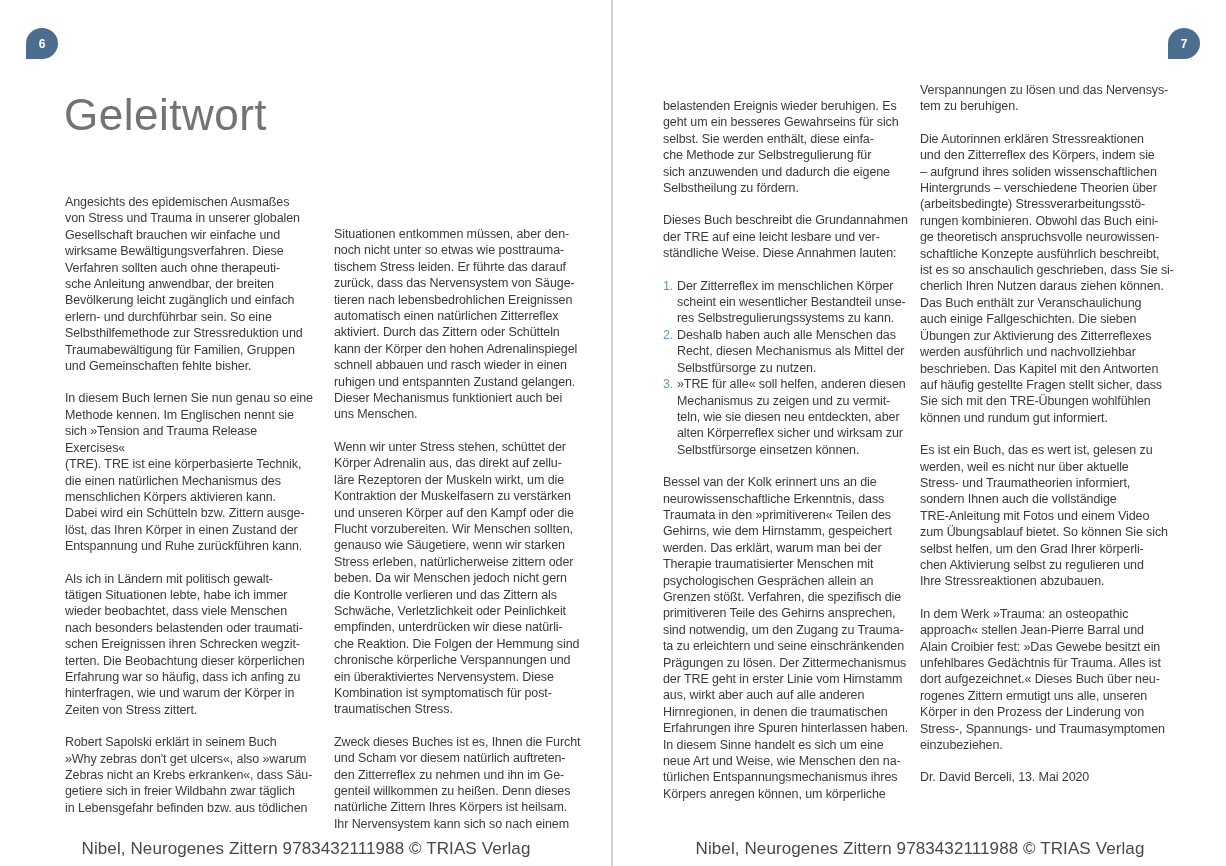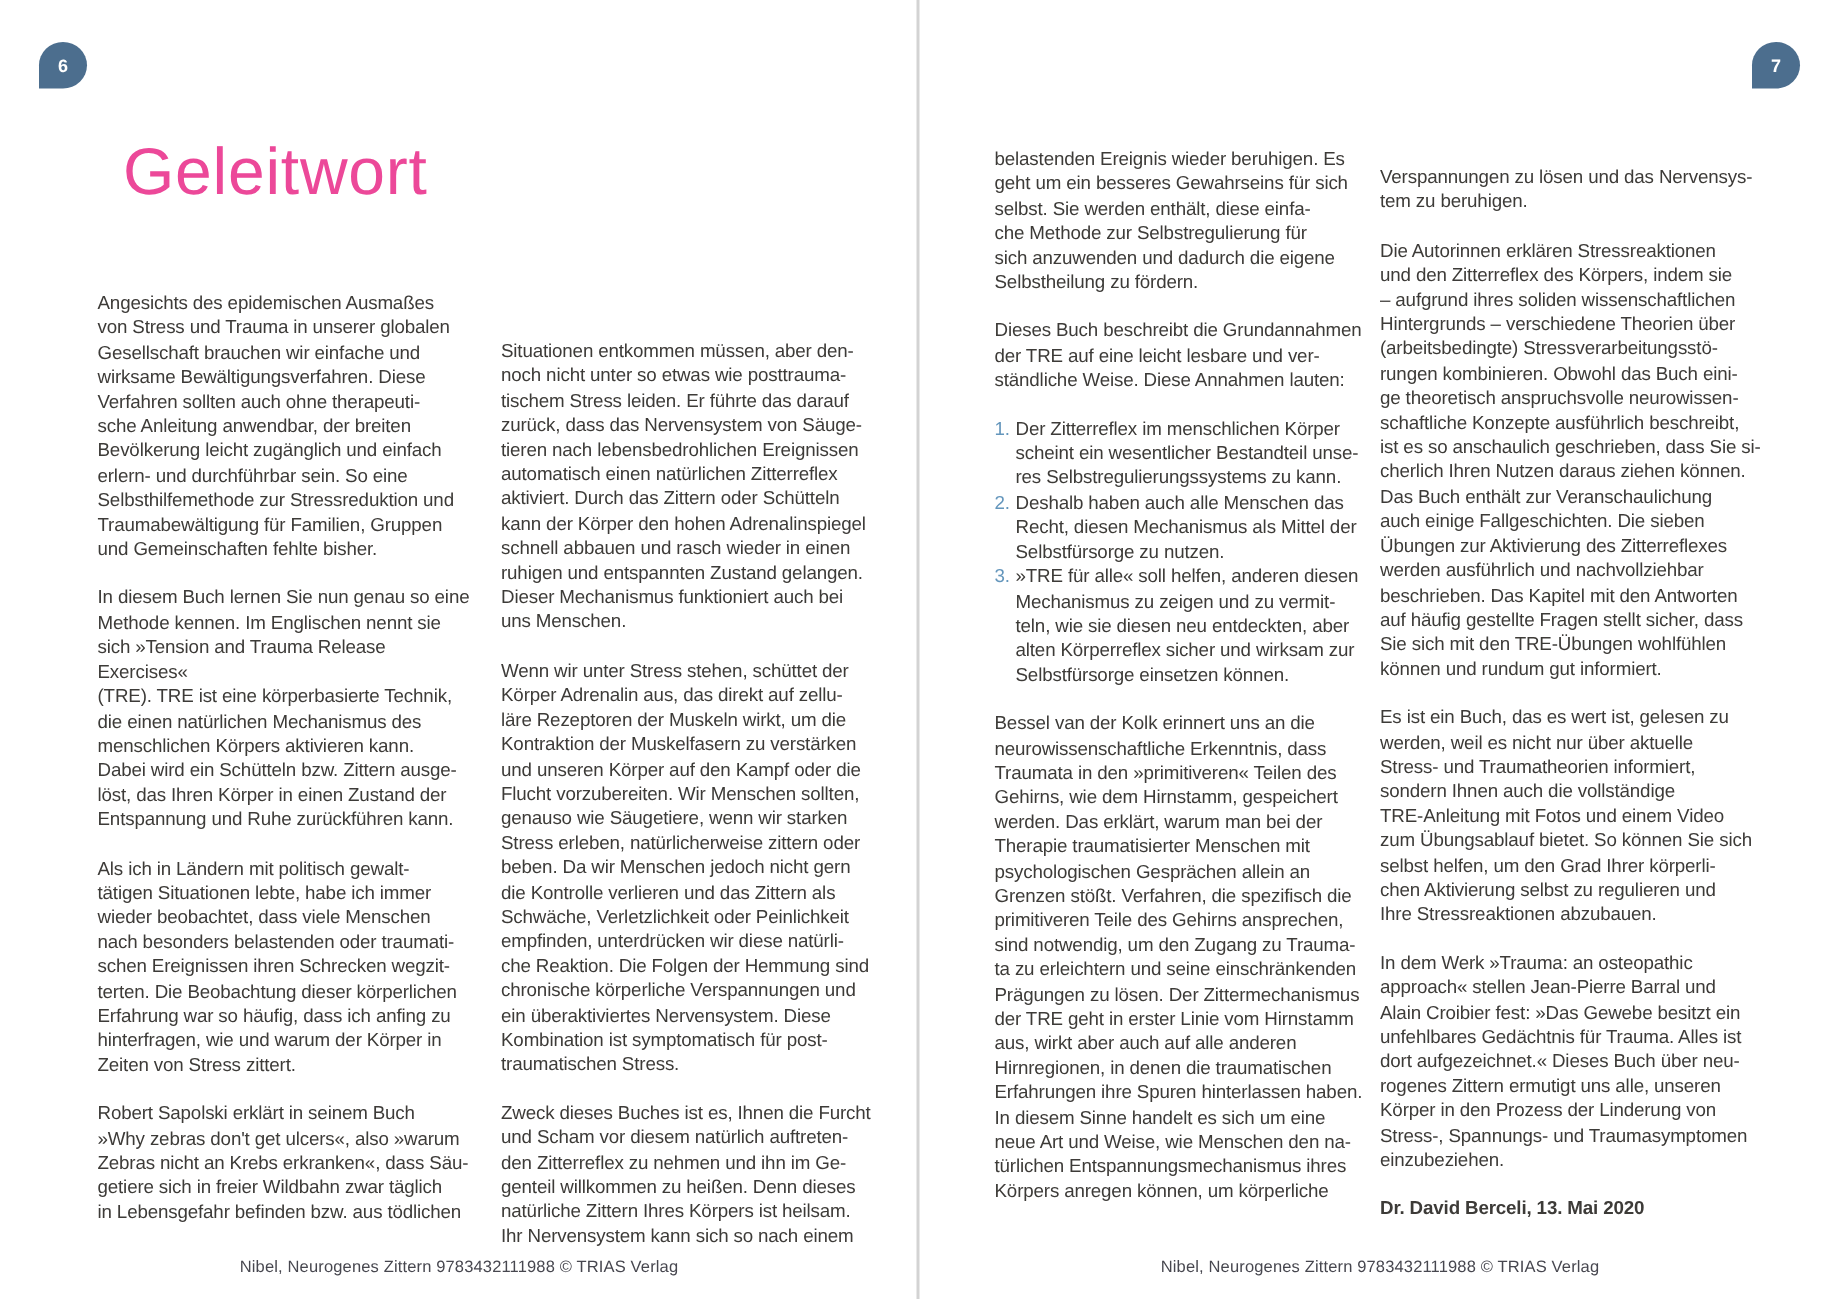--- a/index.html
+++ b/index.html
@@ -18,46 +18,45 @@
     position: absolute; width: 32px; height: 31px;
     background: #4c6e8e; color: #ffffff;
     border-radius: 50% 50% 50% 0;
     display: flex; align-items: center; justify-content: center;
     font-size: 12px; font-weight: bold;
   }
   .badge-left  { left: 26px;  top: 28px; }
   .badge-right { left: 1168px; top: 28px; }
   .title {
     position: absolute; left: 64px; top: 90px;
-    font-size: 44px; font-weight: 400; color: #ec4899;
+    font-size: 44px; font-weight: 400; color: #737373;
     letter-spacing: 0.5px;
-    margin-left: 18px;
   }
   .col {
     position: absolute; width: 254px;
     font-size: 12.5px; line-height: 16.4px;
     color: #3d3b38; letter-spacing: -0.1px;
   }
   .col p { margin: 0 0 16px 0; white-space: pre-line; }
   .col p:last-child { margin-bottom: 0; }
   #l-col1 { left: 65px;  top: 194px; }
   #l-col2 { left: 334px; top: 194px; margin-top: 32px; }
   #r-col1 { left: 663px; top: 98px; }
-  #r-col2 { left: 920px; top: 110px; }
+  #r-col2 { left: 920px; top: 82px; }
   .numbered-list { margin: 0 0 16px 0; }
   .list-item { display: flex; }
   .list-num {
     flex: 0 0 14px; width: 14px;
     color: #6496bc;
   }
   .list-text { flex: 1; white-space: pre-line; }
-  .signature { margin-top: 16px; white-space: pre-line; font-weight: bold; }
+  .signature { margin-top: 16px; white-space: pre-line; }
   .footer {
     position: absolute; top: 839px; width: 612px;
-    text-align: center; font-size: 11px; color: #47474f;
+    text-align: center; font-size: 17px; color: #47474f;
     letter-spacing: 0.1px;
   }
   .footer-left  { left: 0; }
   .footer-right { left: 614px; }
 </style>
 </head>
 <body>
 
 <div class="spread">
 

